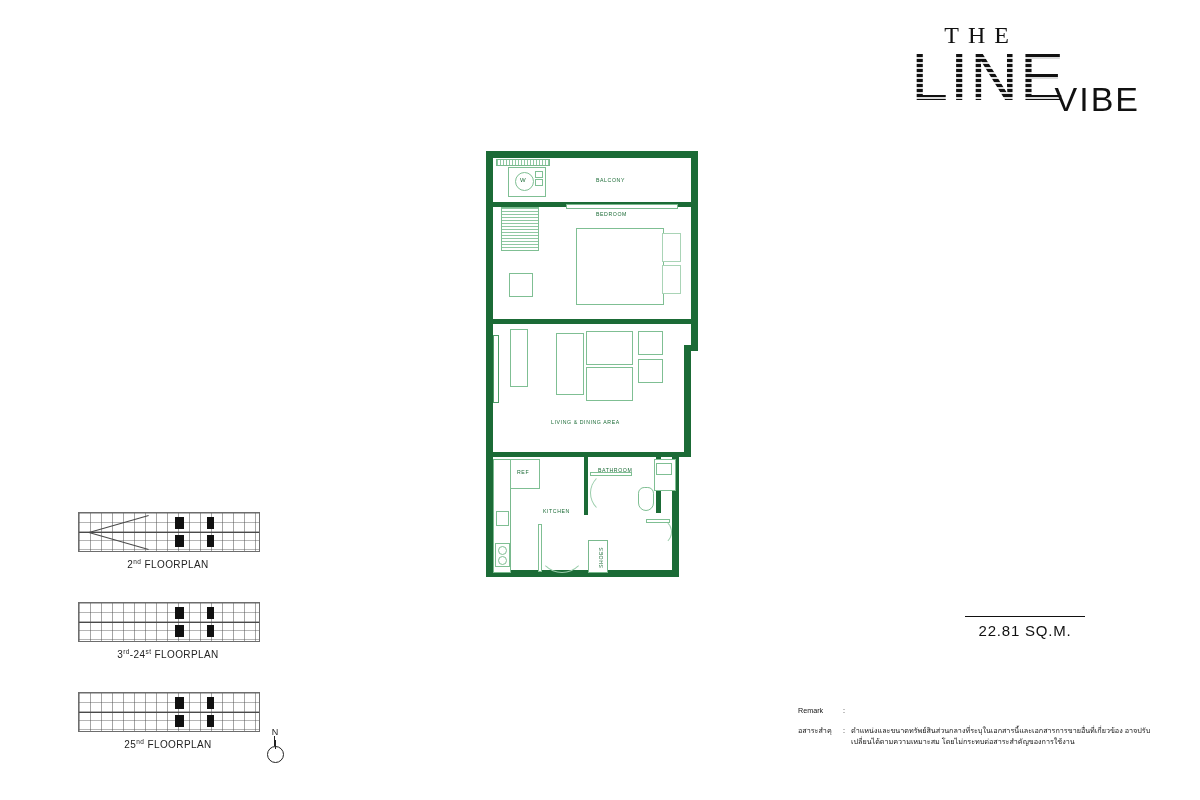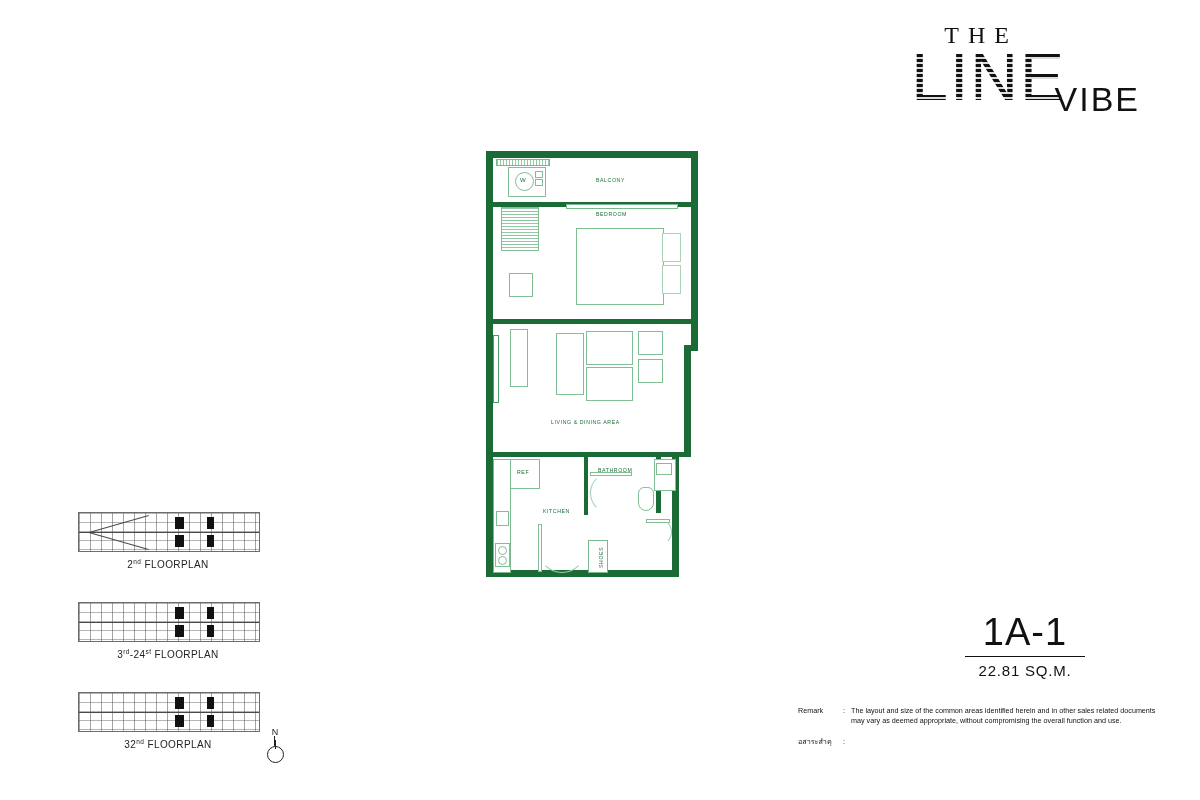--- a/index.html
+++ b/index.html
@@ -363,39 +363,38 @@
 <div class="keyplan" style="left:78px; top:692px; position:absolute;">
   <div class="kp-img">
     <div class="kp-grid"></div>
     <div class="kp-line" style="left:0; top:19px; width:180px; height:0.7px;"></div>
     <div class="kp-core" style="left:96px; top:4px; width:9px; height:12px;"></div>
     <div class="kp-core" style="left:128px; top:4px; width:7px; height:12px;"></div>
     <div class="kp-core" style="left:96px; top:22px; width:9px; height:12px;"></div>
     <div class="kp-core" style="left:128px; top:22px; width:7px; height:12px;"></div>
   </div>
   <div class="kp-caption">
-    <span>32</span><sup>nd</sup><span> FLOORPLAN</span>
+    <span>25</span><sup>nd</sup><span> FLOORPLAN</span>
   </div>
 </div>
 
 <div class="compass">
   <div class="n">N</div>
   <div class="arrow"></div>
   <div class="ring"></div>
 </div>
 
 <div class="unit-title">
-  <div class="unit-code">1A-1</div>
   <div class="unit-rule"></div>
   <div class="unit-area">22.81 SQ.M.</div>
 </div>
 
 <div class="remarks">
   <div class="remark-row">
     <div class="remark-label">Remark</div>
     <div class="remark-colon">:</div>
-    <div class="remark-text">The layout and size of the common areas identified herein and in other sales related documents may vary as deemed appropriate, without compromising the overall function and use.</div>
   </div>
   <div class="remark-row">
     <div class="remark-label">อสาระสำคุ</div>
     <div class="remark-colon">:</div>
+    <div class="remark-text">ตำแหน่งและขนาดทรัพย์สินส่วนกลางที่ระบุในเอกสารนี้และเอกสารการขายอื่นที่เกี่ยวข้อง อาจปรับเปลี่ยนได้ตามความเหมาะสม โดยไม่กระทบต่อสาระสำคัญของการใช้งาน</div>
   </div>
 </div>
 
 </body></html>

